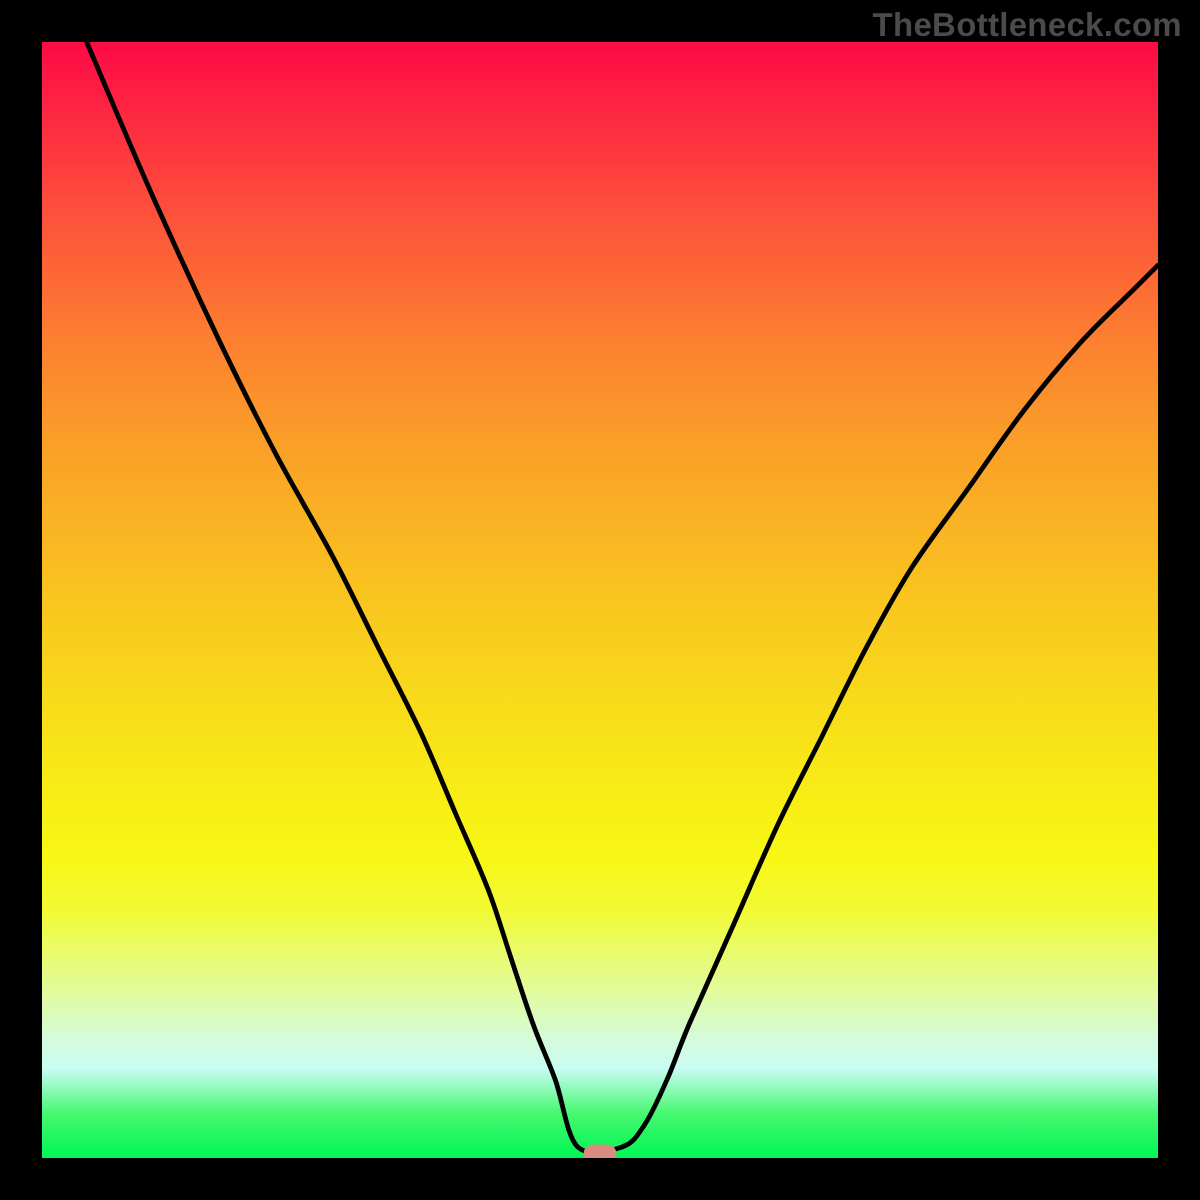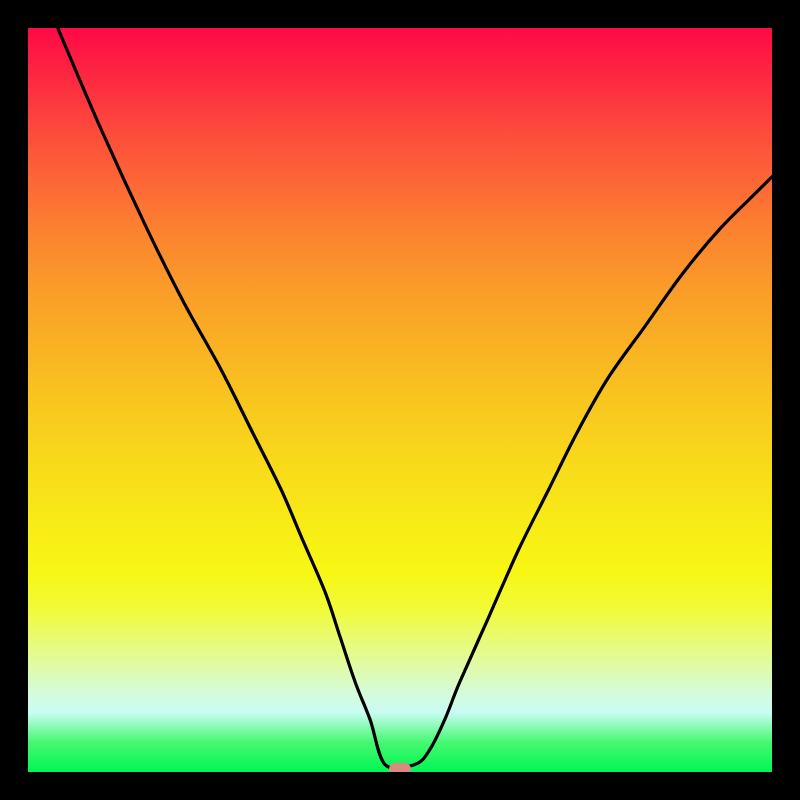--- a/index.html
+++ b/index.html
@@ -69,20 +69,21 @@
     height: 12px;
     border-radius: 7px;
     background: #d98b7f;
     transform: translate(-50%, -50%);
   }
 </style>
 </head>
 <body>
 
 <div class="frame">
+  <div class="watermark">TheBottleneck.com</div>
 
   <div class="plot">
     <div class="gradient"></div>
 
     <svg class="curve" viewBox="0 0 744 744" preserveAspectRatio="none">
       <path id="curve-path" d="M 29.8 0.0 C 37.2 17.4, 59.5 70.7, 74.4 104.2 C 89.3 137.6, 105.4 172.4, 119.0 200.9 C 132.7 229.4, 143.8 251.7, 156.2 275.3 C 168.6 298.8, 182.3 321.2, 193.4 342.2 C 204.6 363.3, 213.3 381.9, 223.2 401.8 C 233.1 421.6, 244.3 442.7, 253.0 461.3 C 261.6 479.9, 267.8 496.0, 275.3 513.4 C 282.7 530.7, 291.4 549.3, 297.6 565.4 C 303.8 581.6, 307.5 595.2, 312.5 610.1 C 317.4 625.0, 322.4 641.1, 327.4 654.7 C 332.3 668.4, 337.3 678.3, 342.2 691.9 C 347.2 705.6, 349.7 729.1, 357.1 736.6 C 364.6 744.0, 379.4 739.0, 386.9 736.6 C 394.3 734.1, 396.8 729.1, 401.8 721.7 C 406.7 714.2, 411.7 703.1, 416.6 691.9 C 421.6 680.8, 424.1 672.1, 431.5 654.7 C 439.0 637.4, 451.4 610.1, 461.3 587.8 C 471.2 565.4, 481.1 541.9, 491.0 520.8 C 501.0 499.7, 510.9 481.1, 520.8 461.3 C 530.7 441.4, 540.6 420.4, 550.6 401.8 C 560.5 383.2, 569.2 367.0, 580.3 349.7 C 591.5 332.3, 605.1 315.0, 617.5 297.6 C 629.9 280.2, 642.3 261.6, 654.7 245.5 C 667.1 229.4, 679.5 214.5, 691.9 200.9 C 704.3 187.2, 720.4 172.4, 729.1 163.7 C 737.8 155.0, 741.5 151.3, 744.0 148.8" stroke="#000" stroke-width="3.2" fill="none" stroke-linejoin="round" stroke-linecap="round"></path>
     </svg>
 
     <div id="min-marker" class="marker" style="left: 372px; top: 741px;"></div>
   </div>

